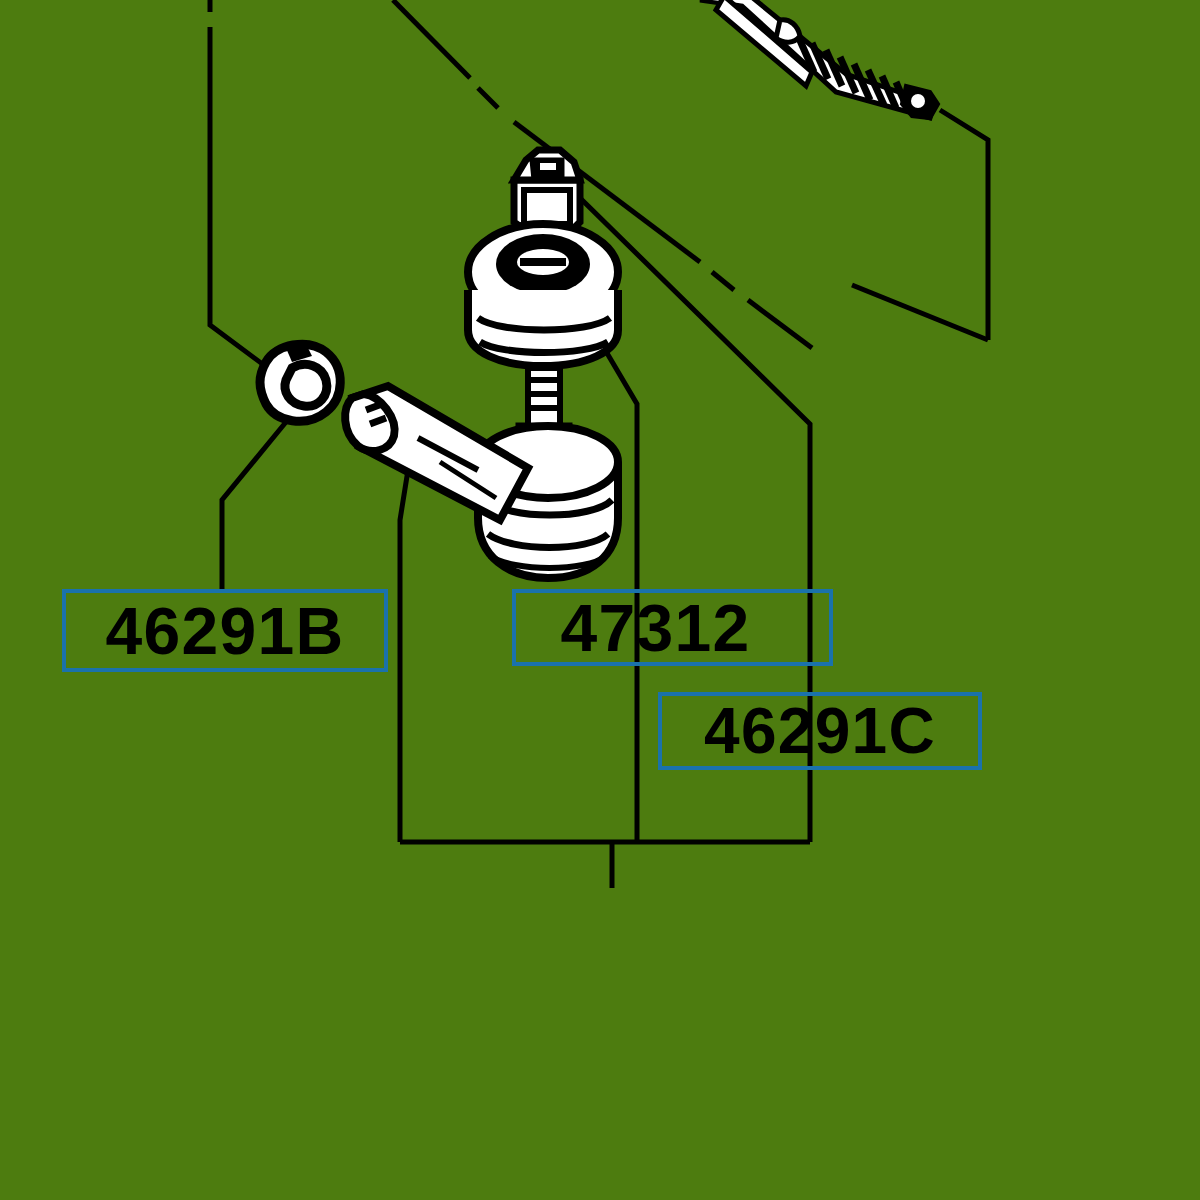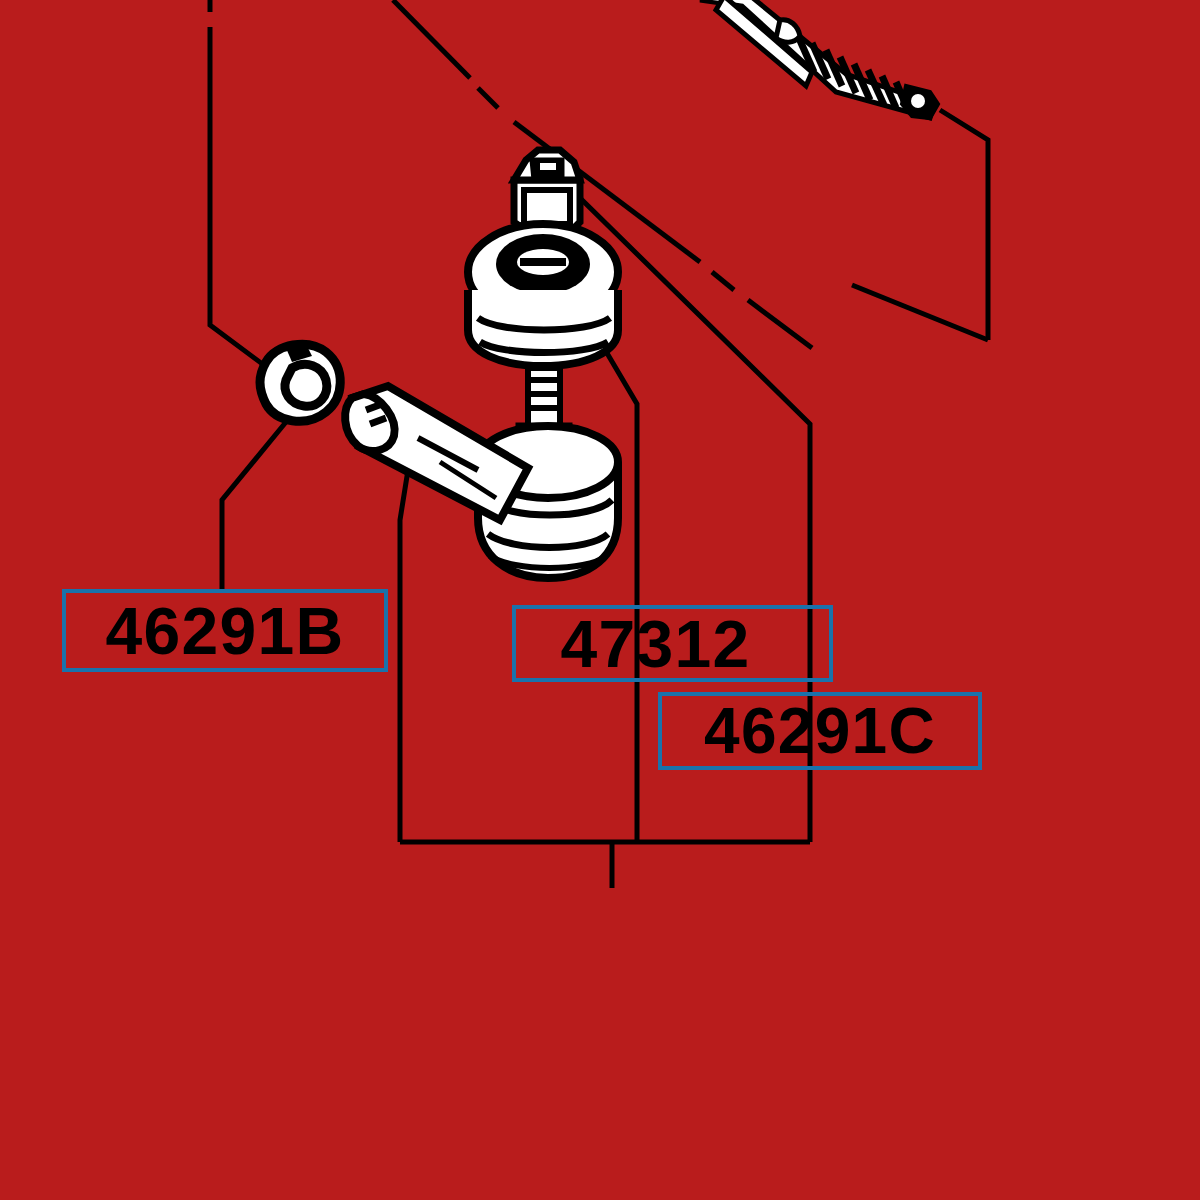--- a/index.html
+++ b/index.html
@@ -8,21 +8,21 @@
     padding: 0;
     background: #ffffff;
   }
   body {
     font-family: "Liberation Sans", sans-serif;
   }
   #diagram-root {
     position: relative;
     width: 1200px;
     height: 1200px;
-    background: #b91c1c;
+    background: #4d7c0f;
     overflow: hidden;
   }
   #art-layer {
     position: absolute;
     left: 0;
     top: 0;
     width: 1200px;
     height: 1200px;
   }
   .callout {
@@ -38,21 +38,21 @@
   .callout .code {
     font-family: "Liberation Sans", sans-serif;
     font-weight: 700;
     color: #000000;
     line-height: 1;
     letter-spacing: 0.02em;
     white-space: nowrap;
     user-select: none;
   }
   #cb-46291B { left: 62px;  top: 589px; width: 326px; height: 83px; }
-  #cb-47312  { left: 512px; top: 589px; width: 321px; height: 77px; margin-top: 16px; }
+  #cb-47312  { left: 512px; top: 589px; width: 321px; height: 77px; }
   #cb-46291C { left: 658px; top: 692px; width: 324px; height: 78px; text-align: center; }
   #cb-47310A { left: 452px; top: 888px; width: 324px; height: 83px; }
   #cb-46291B .code { font-size: 66px; }
   #cb-47312  .code { font-size: 66px; padding-right: 34px; }
   #cb-46291C .code { font-size: 64px; }
   #cb-47310A .code { font-size: 64px; }
 </style>
 </head>
 <body>
 

